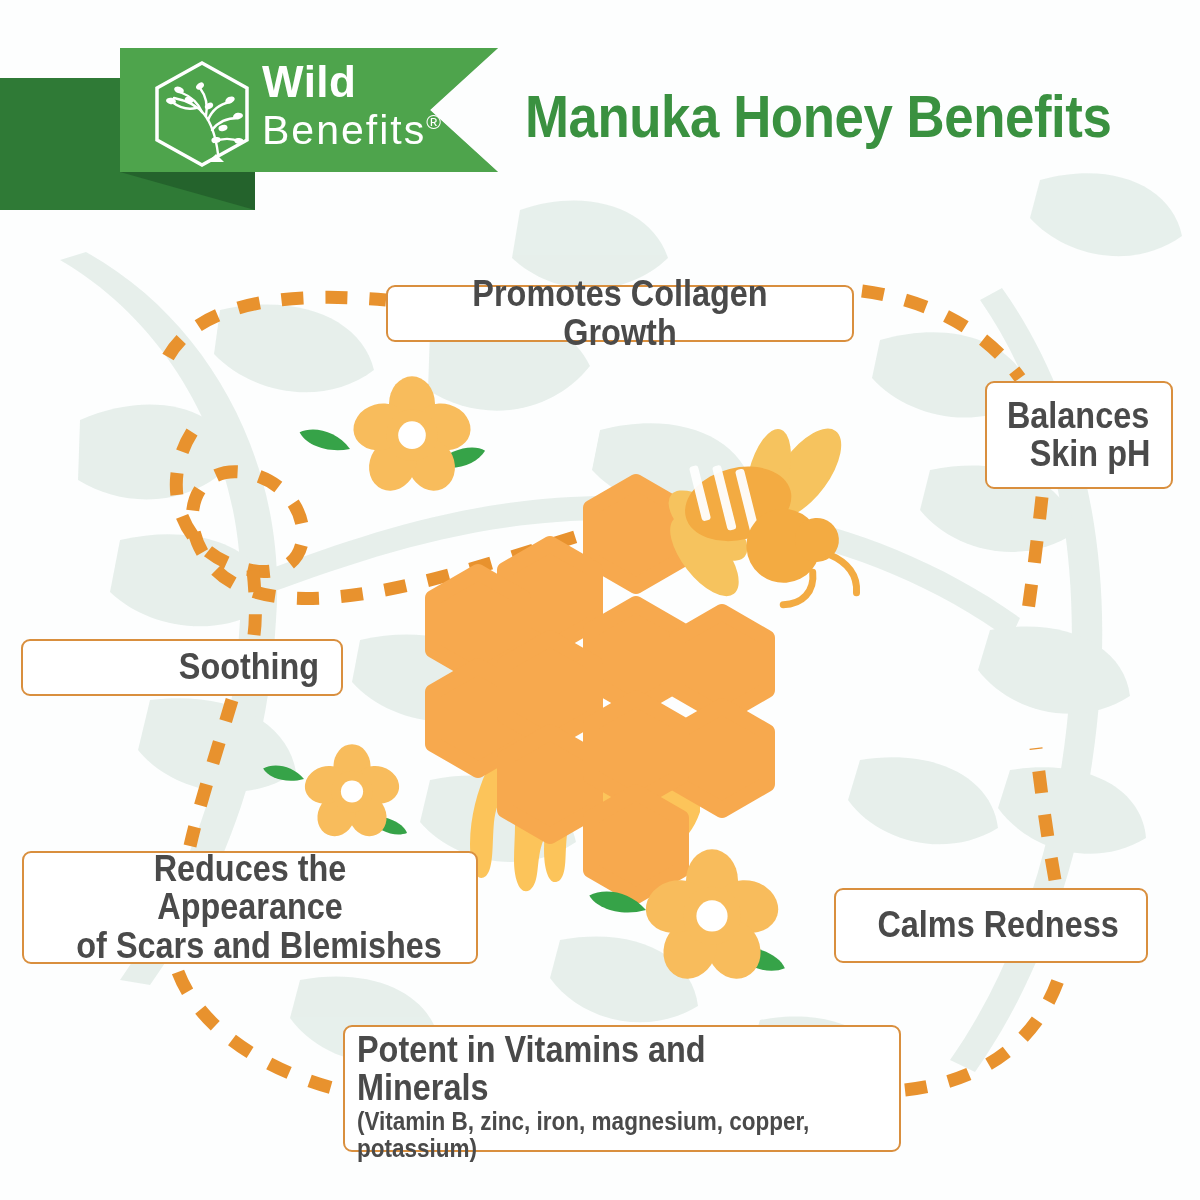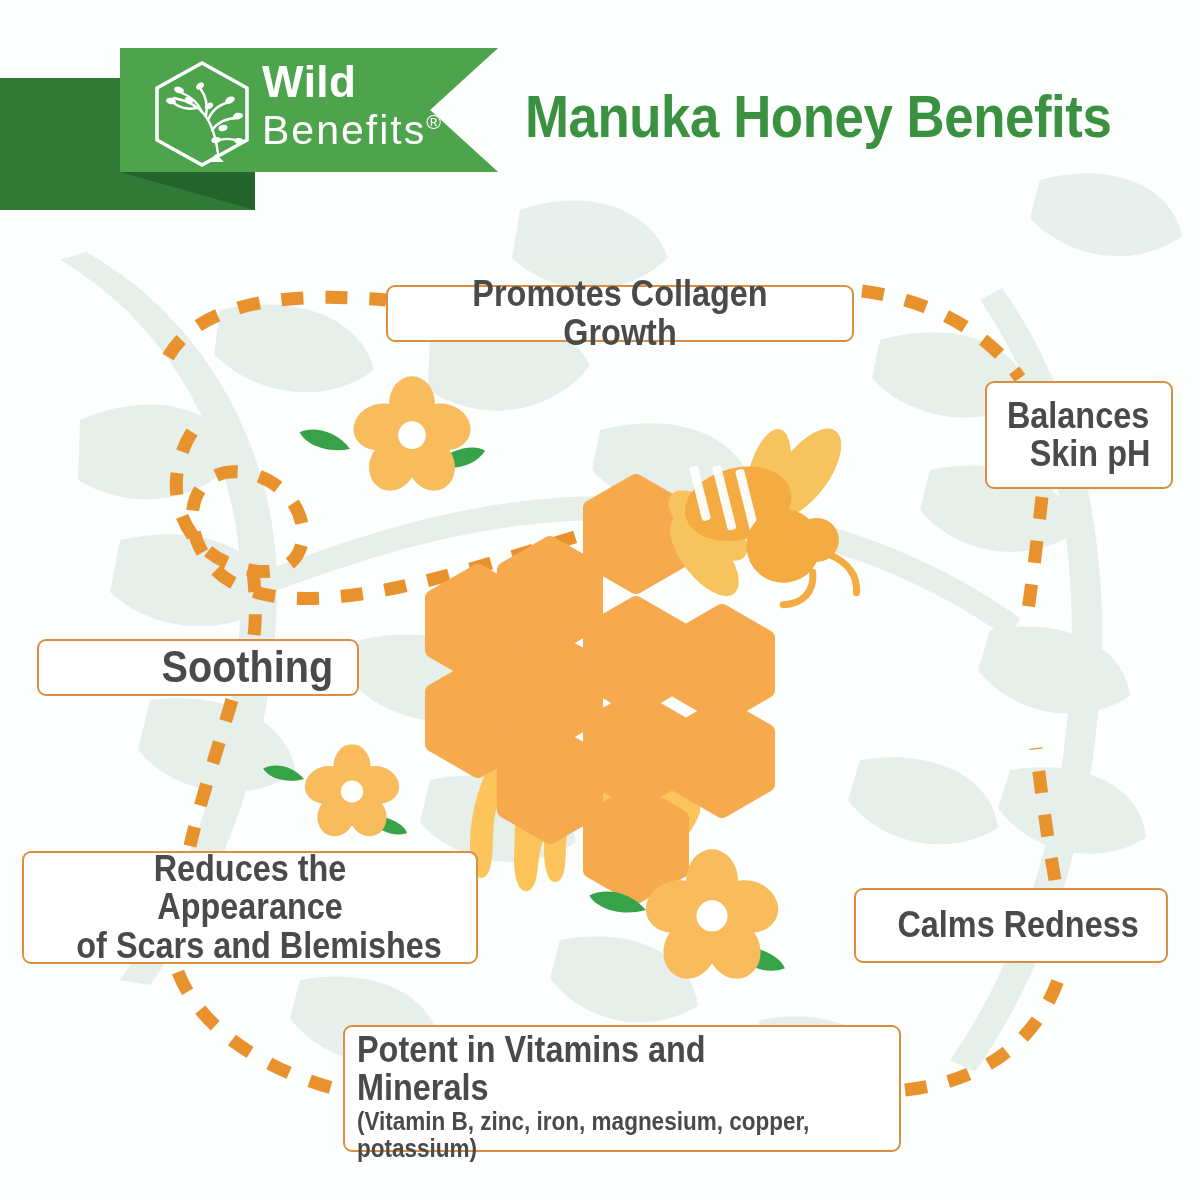--- a/index.html
+++ b/index.html
@@ -98,24 +98,24 @@
     text-align:left;
     width:100%;
     transform:scaleX(.9);
     transform-origin:left center;
     margin-top:1px;
   }
   
   #b-collagen{left:386px;top:285px;width:468px;height:57px;font-size:36px;}
   #b-hydrating{left:33px;top:361px;width:265px;height:57px;font-size:36px;}
   #b-ph{left:954px;top:381px;width:188px;height:108px;font-size:36px;margin-left:31px;}
-  #b-soothing{left:21px;top:639px;width:322px;height:57px;font-size:44px;margin-left:16px;}
+  #b-soothing{left:21px;top:639px;width:322px;height:57px;font-size:36px;}
   #b-moist{left:892px;top:632px;width:262px;height:109px;font-size:36px;}
   #b-scars{left:22px;top:851px;width:456px;height:113px;font-size:36px;}
-  #b-calms{left:854px;top:888px;width:314px;height:75px;font-size:36px;}
+  #b-calms{left:834px;top:888px;width:314px;height:75px;font-size:36px;}
   #b-vitamins{
     left:343px;top:1025px;width:558px;height:127px;font-size:36px;
     align-items:flex-start;justify-content:flex-start;padding:4px 12px 6px 12px;
   }
   #b-vitamins .main{transform:scaleX(.9);transform-origin:left center;display:block;width:100%;text-align:left;}
 </style>
 </head>
 <body>
 
 <div id="stage">

